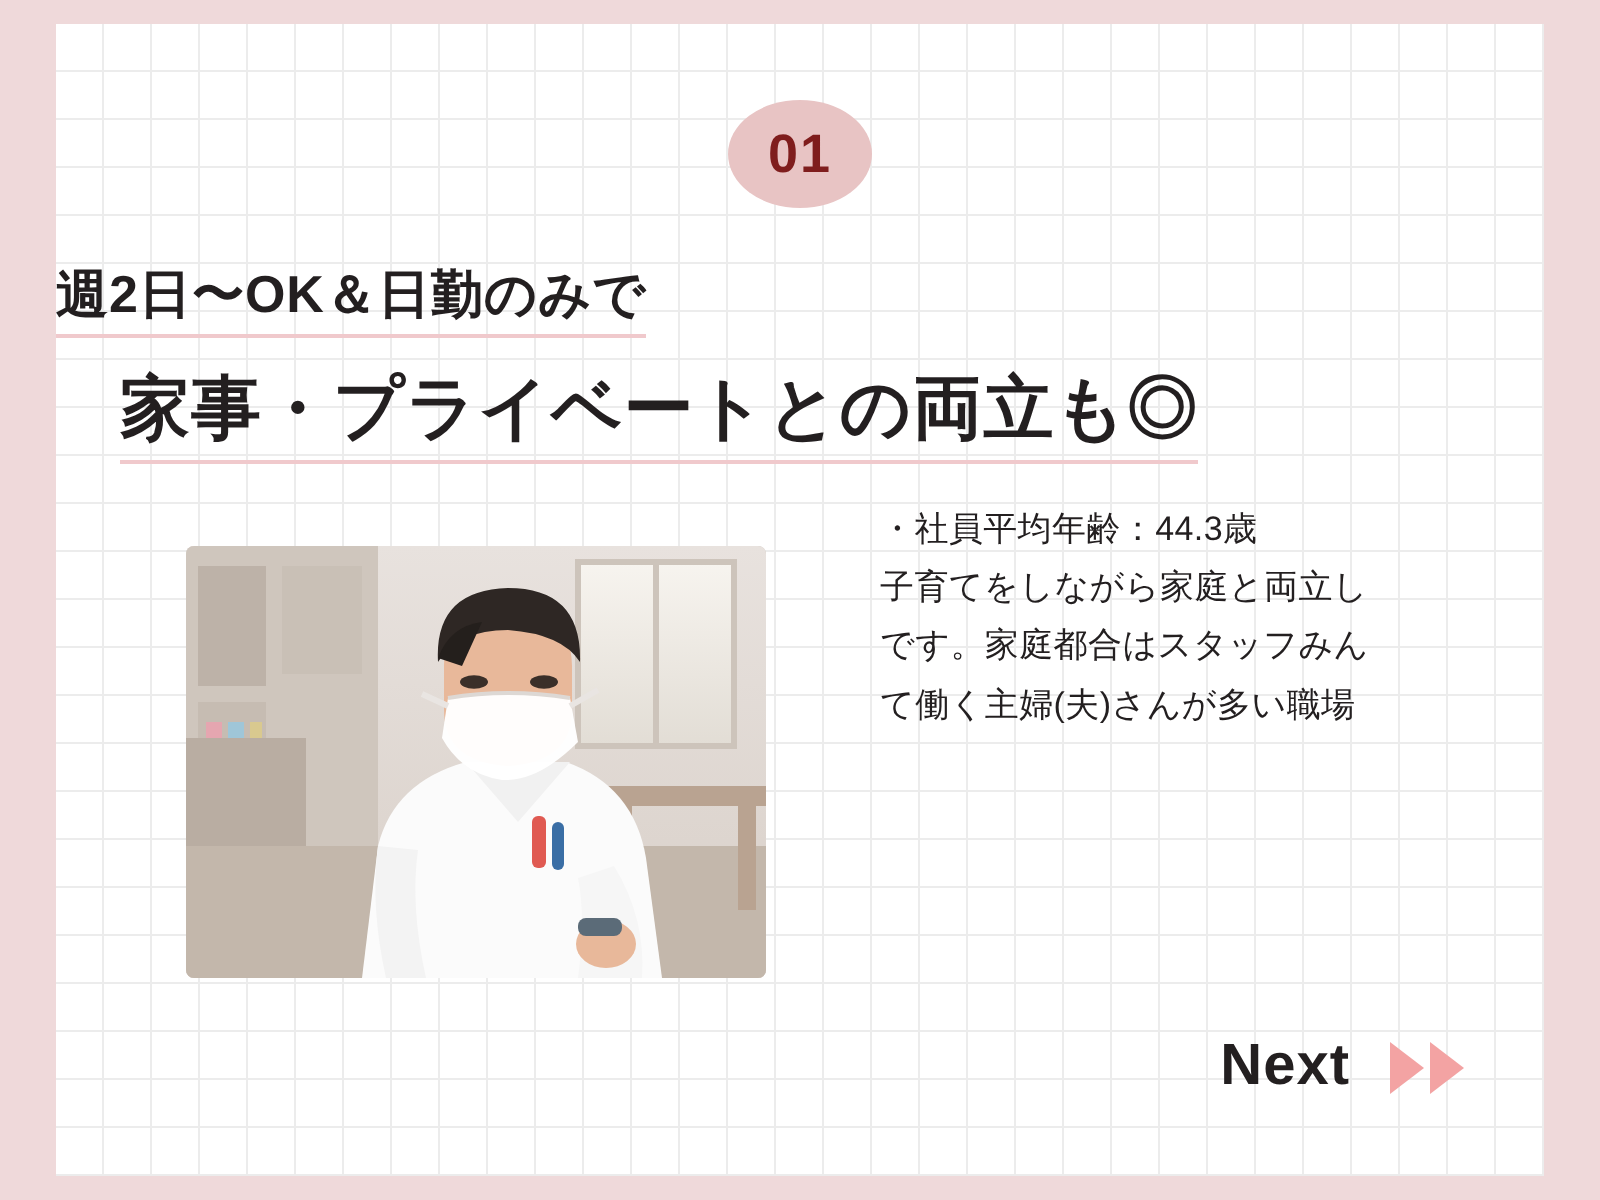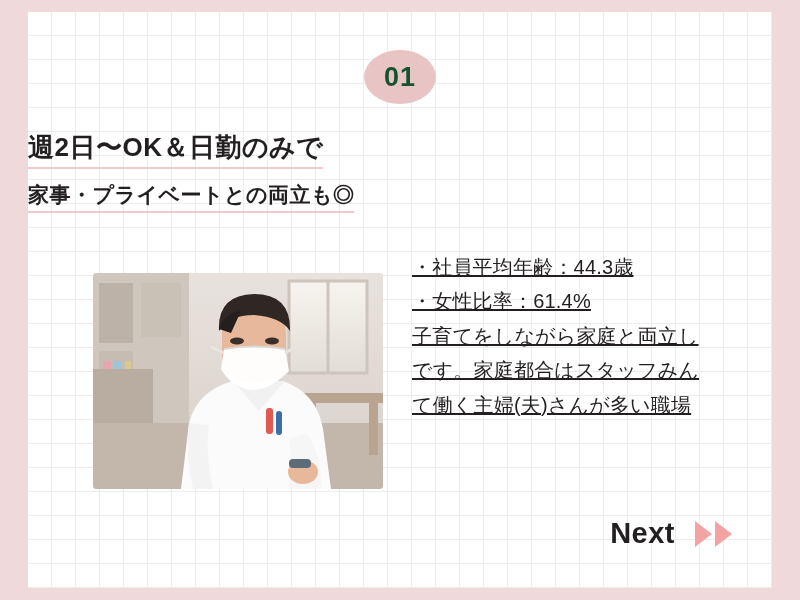--- a/index.html
+++ b/index.html
@@ -36,21 +36,21 @@
   }
   .badge {
     position: absolute;
     left: 50%;
     top: 38px;
     transform: translateX(-50%);
     width: 72px;
     height: 54px;
     border-radius: 36px / 27px;
     background: #e8c4c4;
-    color: #14532d;
+    color: #7f1d1d;
     font-size: 27px;
     font-weight: bold;
     letter-spacing: 1px;
     display: flex;
     align-items: center;
     justify-content: center;
   }
   .headline-wrap {
     position: absolute;
     left: 0;
@@ -63,43 +63,43 @@
     font-size: 26px;
     font-weight: bold;
     color: #231f20;
     letter-spacing: 0.5px;
     padding-bottom: 2px;
     border-bottom: 2px solid #f0c9cc;
     line-height: 1.35;
   }
   .headline.line2 {
     margin-top: 12px;
-    font-size: 21px;
+    font-size: 35px;
+    margin-left: 32px;
   }
   .photo {
     position: absolute;
     left: 65px;
     top: 261px;
     width: 290px;
     height: 216px;
     border-radius: 4px;
     overflow: hidden;
     background: #cfc3bb;
   }
   .photo svg { display: block; }
   .body-text {
     position: absolute;
-    left: 384px;
+    left: 412px;
     top: 238px;
     width: 320px;
-    font-size: 20px;
+    font-size: 17px;
     color: #231f20;
     line-height: 1.72;
     letter-spacing: 0.2px;
-    text-decoration: underline;
   }
   .body-text .stat {
     white-space: nowrap;
   }
   .next {
     position: absolute;
     right: 40px;
     bottom: 38px;
     display: flex;
     align-items: center;
@@ -183,21 +183,20 @@
           <path d="M131 80 L118 74" stroke="#e9e5e2" stroke-width="3" fill="none"></path>
           <path d="M214 160 Q230 186 228 216 L196 216 Q200 186 196 166 Z" fill="#f6f6f6"></path>
           <ellipse cx="210" cy="199" rx="15" ry="12" fill="#e8b89a"></ellipse>
           <rect x="196" y="186" width="22" height="9" rx="4" fill="#5b6b78"></rect>
         </g>
       </svg>
     </div>
 
     <div class="body-text">
       <div class="stat">・社員平均年齢：44.3歳</div>
-      <div class="stat">・女性比率：61.4%</div>
       <div>子育てをしながら家庭と両立し</div>
       <div>です。家庭都合はスタッフみん</div>
       <div>て働く主婦(夫)さんが多い職場</div>
     </div>
 
     <div class="next">
       <span class="next-label">Next</span>
       <span class="arrows">
         <span class="tri"></span>
         <span class="tri"></span>

